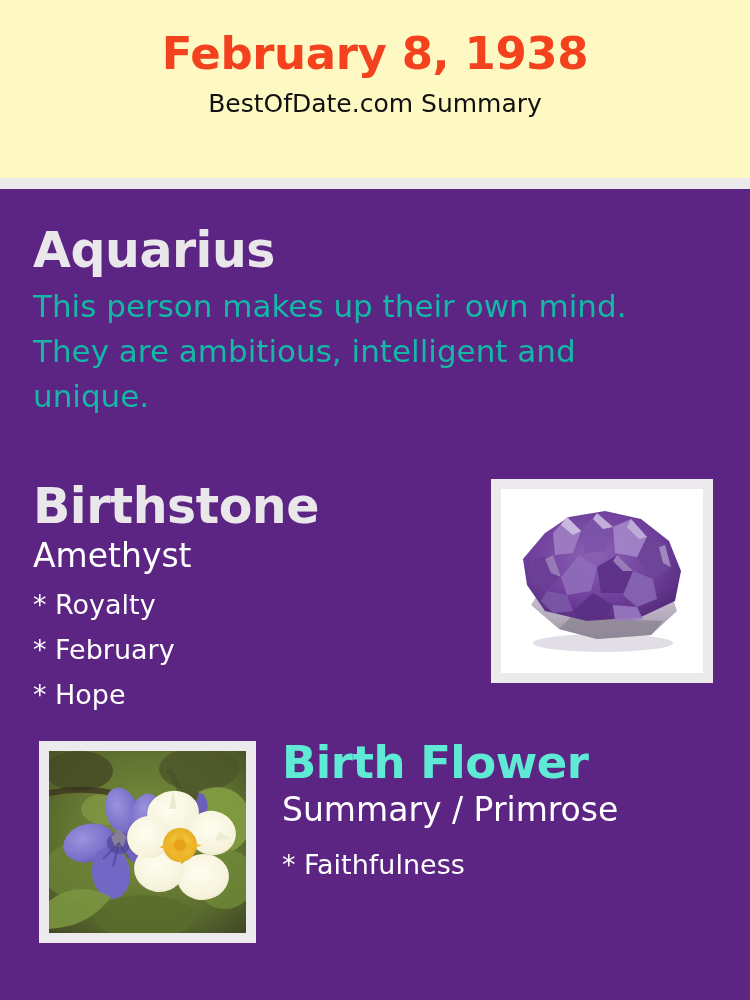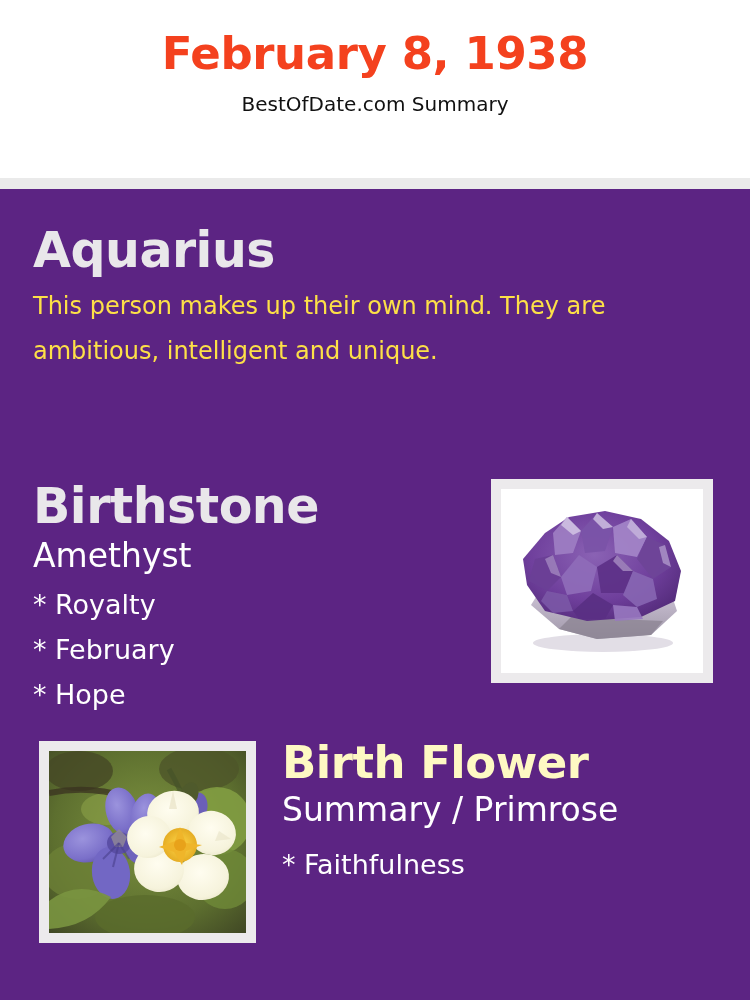--- a/index.html
+++ b/index.html
@@ -44,21 +44,21 @@
     letter-spacing: -0.4px;
     color: #f4411e;
     line-height: 56px;
     white-space: nowrap;
   }
   #site-subtitle {
     position: absolute;
     left: 0;
     top: 86px;
     width: 750px;
-    font-size: 20px;
+    font-size: 25px;
     font-weight: normal;
     color: #111111;
     line-height: 36px;
     white-space: nowrap;
   }
   #weekday-line {
     position: absolute;
     left: 0;
     top: 126px;
     width: 750px;
@@ -86,23 +86,23 @@
   }
   .big-heading {
     font-size: 49px;
     font-weight: bold;
     color: #e9e7ea;
     line-height: 58px;
     letter-spacing: -0.5px;
     margin: 0;
   }
   #zodiac-description {
-    font-size: 24px;
-    font-weight: normal;
-    color: #fde047;
+    font-size: 31px;
+    font-weight: normal;
+    color: #14b8a6;
     line-height: 45px;
     margin: 4px 0 0 0;
     width: 648px;
   }
 
   
   #birthstone-block {
     position: absolute;
     left: 33px;
     top: 478px;
@@ -179,21 +179,21 @@
   }
   #flower-block .trait-list {
     margin-top: 12px;
   }
 </style>
 </head>
 <body>
 
 <div id="card" style="background: rgb(92, 36, 131);">
 
-  <div id="header" style="background: #ffffff;">
+  <div id="header" style="background: #fef9c3;">
     <div id="date-title" style="color: rgb(244, 65, 30);">February 8, 1938</div>
     <div id="site-subtitle">BestOfDate.com Summary</div>
   </div>
   <div id="header-rule" style="background: rgb(234, 234, 234);"></div>
 
   <div id="zodiac-block">
     <div class="big-heading" style="color: rgb(233, 231, 234);">Aquarius</div>
     <div id="zodiac-description">This person makes up their own mind. They are ambitious, intelligent and unique.</div>
   </div>
 
@@ -332,21 +332,21 @@
           <path d="M131 76 L137 92 L153 94 L137 100 L133 114 L125 101 L110 96 L126 90 Z" fill="#efb52a"></path>
           <circle cx="131" cy="94" r="6" fill="#e8a21a"></circle>
         </g>
 
         <path d="M0 150 Q28 128 62 146 Q40 176 0 178 Z" fill="#7a9540" opacity="0.9"></path>
       </svg>
     </div>
   </div>
 
   <div id="flower-block">
-    <div class="big-heading" style="color: #fef9c3;">Birth Flower</div>
+    <div class="big-heading" style="color: #5eead4;">Birth Flower</div>
     <div class="sub-name">Summary / Primrose</div>
     <ul class="trait-list" id="flower-traits">
       <li>
         <span class="trait-bullet">*</span><span>Faithfulness</span>
       </li>
     </ul>
   </div>
 
 </div>
 

